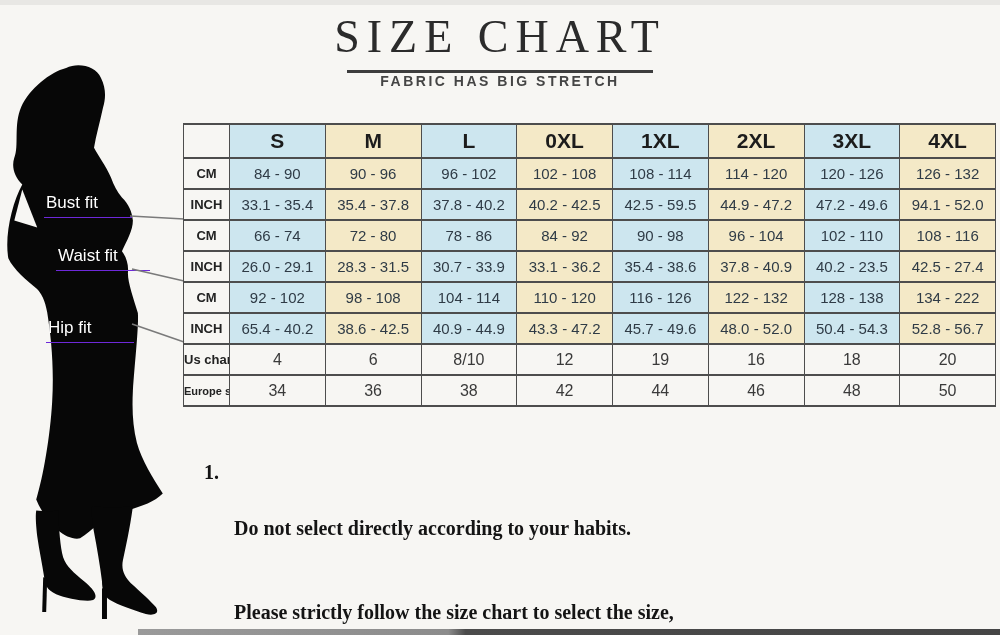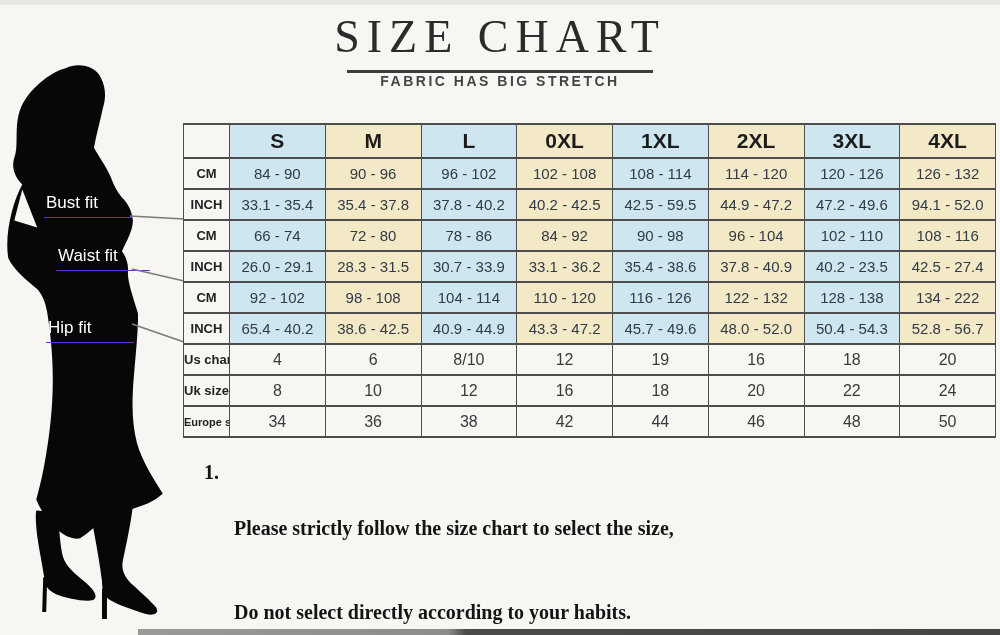--- a/index.html
+++ b/index.html
@@ -227,49 +227,38 @@
           <td class="plain val">4</td>
           <td class="plain val">6</td>
           <td class="plain val">8/10</td>
           <td class="plain val">12</td>
           <td class="plain val">19</td>
           <td class="plain val">16</td>
           <td class="plain val">18</td>
           <td class="plain val">20</td>
         </tr>
         <tr>
-          <td class="unit ">Uk size</td>
-          <td class="plain val">8</td>
-          <td class="plain val">10</td>
-          <td class="plain val">12</td>
-          <td class="plain val">16</td>
-          <td class="plain val">18</td>
-          <td class="plain val">20</td>
-          <td class="plain val">22</td>
-          <td class="plain val">24</td>
-        </tr>
-        <tr>
           <td class="unit sm">Europe size</td>
           <td class="plain val">34</td>
           <td class="plain val">36</td>
           <td class="plain val">38</td>
           <td class="plain val">42</td>
           <td class="plain val">44</td>
           <td class="plain val">46</td>
           <td class="plain val">48</td>
           <td class="plain val">50</td>
         </tr>
       </tbody>
     </table>
 
   <div class="notes">
     <div class="note">
       <div class="note-num">1.</div>
       <div class="note-text">
+        <div>Do not select directly according to your habits.</div>
         <div>Please strictly follow the size chart to select the size,</div>
-        <div>Do not select directly according to your habits.</div>
       </div>
     </div>
 
   </div>
 
   <div class="bottom-strip"></div>
 </div>
 
 </body></html>

